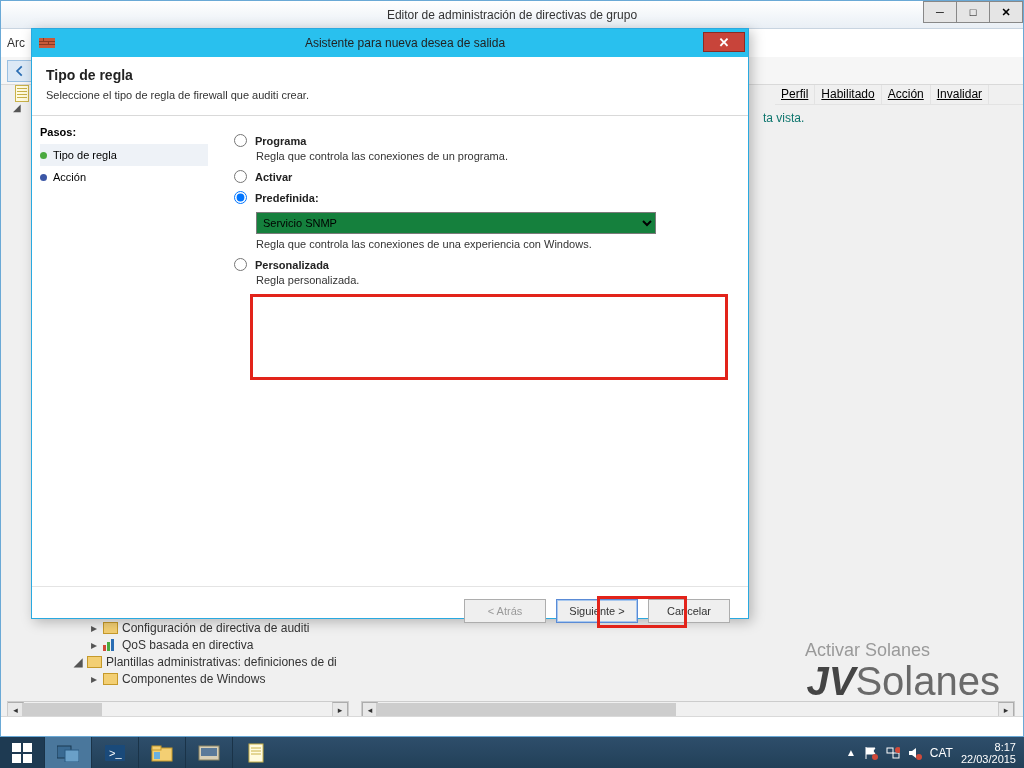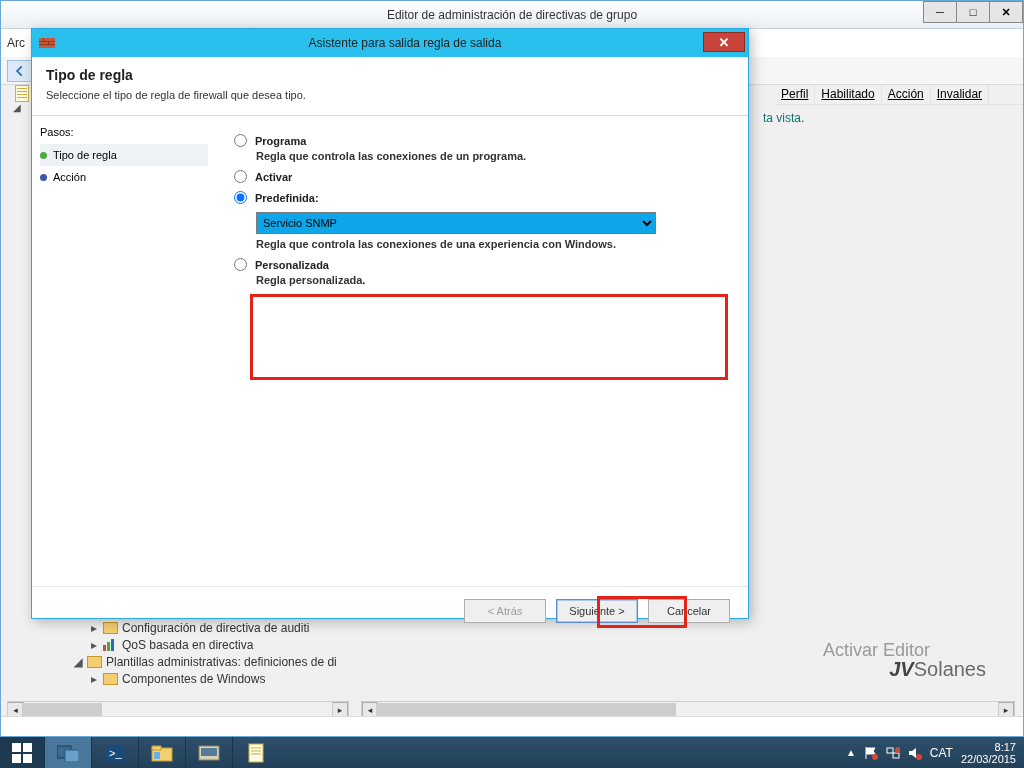--- a/index.html
+++ b/index.html
@@ -45,50 +45,50 @@
 .wiz-title { flex:1; text-align:center; font-size:12px; color:#222; }
 .wiz-close { position:absolute; right:3px; top:3px; width:42px; height:20px; background:#c8443a; color:#fff; font-weight:bold; display:flex; align-items:center; justify-content:center; font-size:13px; border:1px solid #8a2c24; }
 
 .wiz-head { padding: 10px 14px 8px 14px; }
 .wiz-head h2 { font-size:14px; font-weight:bold; color:#222; margin-bottom:6px; }
 .wiz-head p { font-size:11px; color:#333; }
 .wiz-divider { border-top:1px solid #d9d9d9; margin-top:6px; }
 
 .wiz-body { display:flex; height: 470px; }
 .steps { width:184px; padding:6px 8px; }
-.steps-title { font-size:11px; font-weight:normal; margin:4px 0 6px 0; }
+.steps-title { font-size:11px; font-weight:bold; margin:4px 0 6px 0; }
 .step { display:flex; align-items:center; height:22px; font-size:11px; }
 .step .dot { width:7px; height:7px; border-radius:50%; margin-right:6px; }
 .step.active .dot { background:#4aa93f; }
 .step.link { color:#1060c0; }
 .step.link .dot { background:#5aa3e8; }
 .step.pending .dot { background:#3c57a6; }
 .step.active { background:#eef2f7; }
 
 .form { flex:1; padding:10px 18px 0 10px; font-size:11px; color:#222; position:relative; }
 .form .q { margin: 4px 0 22px 0; }
 .opt { margin: 8px 0 4px 8px; }
 .opt-row { display:flex; align-items:flex-end; }
 .opt input[type=radio] { margin-right:8px; }
 .opt-label { font-weight:bold; }
-.opt-desc { margin: 3px 0 0 22px; color:#333;font-weight:bold; }
+.opt-desc { margin: 3px 0 0 22px; color:#333; }
 .dropdown { margin:8px 0 4px 22px; }
-.dropdown select { width:400px; height:22px; font-size:11px; border:1px solid #7a7a7a; background:#0ea5e9; padding:0 2px; }
+.dropdown select { width:400px; height:22px; font-size:11px; border:1px solid #7a7a7a; background:#15803d; padding:0 2px; }
 .highlight-box1 { position:absolute; border:3px solid #e2231a; pointer-events:none; }
 .hb1 { left:218px; top:265px; width:478px; height:86px; }
 .hb2 { left:565px; bottom:6px; width:90px; height:32px; border:3px solid #e2231a; position:absolute; pointer-events:none; }
 
 .wiz-footer { height:48px; border-top:1px solid #e4e4e4; display:flex; align-items:center; justify-content:flex-end; padding-right:18px; gap:10px; position:relative; }
 .btn { width:82px; height:24px; font-size:11px; background:#efefef; border:1px solid #adadad; color:#333; }
 .btn[disabled] { color:#9a9a9a;text-align:center; }
 .btn.primary { border:1px solid #5a8bd6; box-shadow: inset 0 0 0 1px #a8c8ef; }
 
 
 .watermark1 { position:absolute; right:94px; top:640px; font-size:18px; color:#9a9a9a; font-weight:400; }
-.watermark2 { position:absolute; right:38px; top:658px; font-size:20px; color:#6a6a6a; font-family: Georgia, "Times New Roman", serif; }
+.watermark2 { position:absolute; right:24px; top:658px; font-size:40px; color:#6a6a6a; font-family: Georgia, "Times New Roman", serif; }
 .watermark2 b { font-weight:700; font-style:italic; color:#444; }
 
 
 .taskbar { position:absolute; left:0; bottom:0; width:1024px; height:31px; background:linear-gradient(#2e4e6b,#224058); display:flex; align-items:center; }
 .start { width:44px; height:31px; background:#1e3a52; display:flex; align-items:center; justify-content:center; }
 .start svg { width:20px; height:20px; }
 .tb-item { width:46px; height:31px; display:flex; align-items:center; justify-content:center; }
 .tb-item.active { background:#4a779c; }
 .tb-sep { width:1px; height:31px; background:#1a3348; }
 .tray { margin-left:auto; display:flex; align-items:center; height:31px; padding:0 8px; color:#fff; font-size:11px; gap:8px; }
@@ -179,27 +179,27 @@
   <div class="wiz-titlebar">
     <span class="wiz-icon">
       <svg width="16" height="16" viewBox="0 0 16 16">
           <rect x="0" y="3" width="16" height="10" fill="#c85a3a"></rect>
           <rect x="0" y="6" width="16" height="1" fill="#8a3a22"></rect>
           <rect x="0" y="9" width="16" height="1" fill="#8a3a22"></rect>
           <rect x="4" y="3" width="1" height="3" fill="#8a3a22"></rect>
           <rect x="9" y="6" width="1" height="3" fill="#8a3a22"></rect>
         </svg>
     </span>
-    <span class="wiz-title">Asistente para salida regla de salida</span>
+    <span class="wiz-title">Asistente para nueva desea de salida</span>
     <div class="wiz-close">✕</div>
   </div>
 
   <div class="wiz-head">
     <h2>Tipo de regla</h2>
-    <p>Seleccione el tipo de regla de firewall que desea tipo.</p>
+    <p>Seleccione el tipo de regla de firewall que auditi crear.</p>
   </div>
   <div class="wiz-divider"></div>
 
   <div class="wiz-body">
     <div class="steps">
       <div class="steps-title">Pasos:</div>
       <div class="step active">
           <span class="dot"></span>
           <span>Tipo de regla</span>
         </div>
@@ -252,21 +252,21 @@
   <div class="highlight-box1 hb1"></div>
 
   <div class="wiz-footer">
     <button class="btn" disabled="">&lt; Atrás</button>
     <button class="btn primary">Siguiente &gt;</button>
     <button class="btn">Cancelar</button>
     <div class="hb2"></div>
   </div>
 </div>
 
-<div class="watermark1">Activar Editor</div>
+<div class="watermark1">Activar Solanes</div>
 <div class="watermark2"><b>JV</b><span>Solanes</span></div>
 
 <div class="taskbar">
   <div class="start">
     <svg viewBox="0 0 20 20">
         <rect x="0" y="0" width="9" height="9" fill="#fff"></rect>
         <rect x="11" y="0" width="9" height="9" fill="#fff"></rect>
         <rect x="0" y="11" width="9" height="9" fill="#fff"></rect>
         <rect x="11" y="11" width="9" height="9" fill="#fff"></rect>
       </svg>

